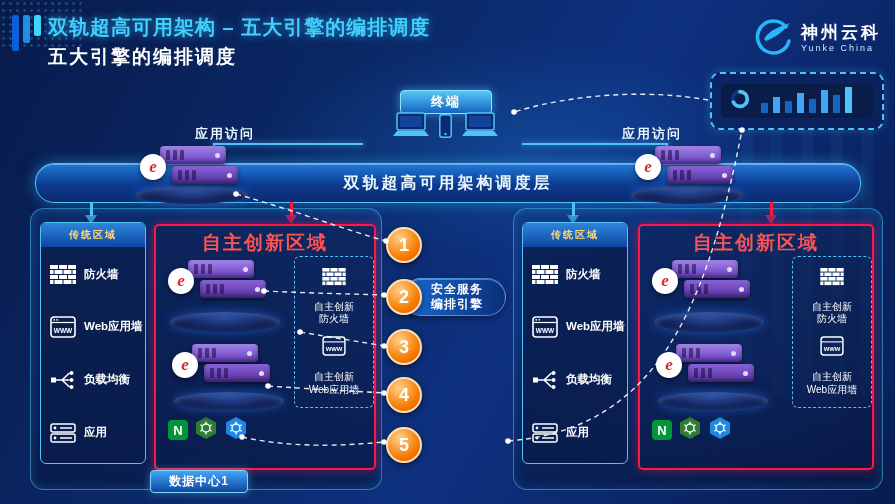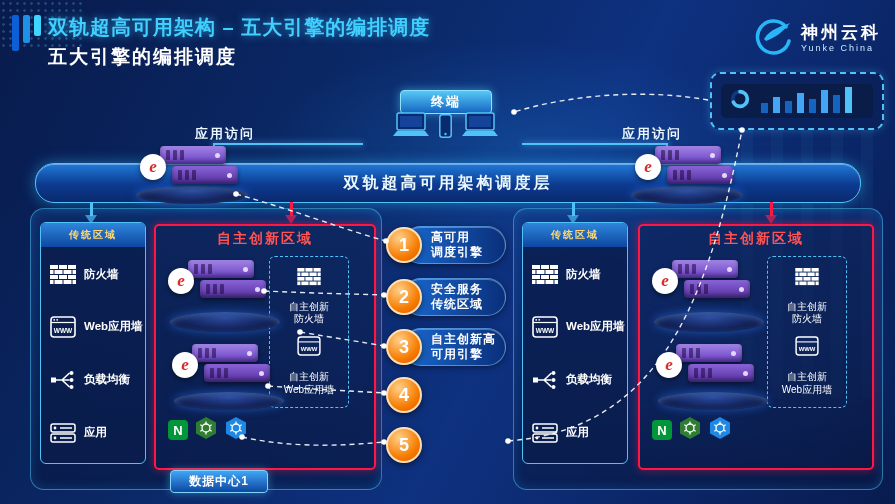--- a/index.html
+++ b/index.html
@@ -78,22 +78,22 @@
   .trad-box{width:104px;border:1px solid #4fc3f7;border-radius:6px;background:rgba(9,28,75,.75);z-index:7;}
   .trad-head{height:24px;border-radius:5px 5px 0 0;background:linear-gradient(180deg,#2f86dc,#0d47a1);
     text-align:center;line-height:24px;font-size:10px;font-weight:bold;color:#ffd976;letter-spacing:2px;}
   .trad-items{position:absolute;top:26px;left:8px;right:2px;bottom:4px;display:flex;flex-direction:column;justify-content:space-around;}
   .trad-row{display:flex;align-items:center;gap:7px;}
   .trad-row .ic{width:28px;display:flex;justify-content:center;flex:0 0 28px;}
   .trad-row .lb{font-size:11.5px;color:#fff;font-weight:bold;}
 
   .inno-box{height:242px;border:2px solid #ff1744;border-radius:5px;background:rgba(12,25,70,.35);z-index:7;
     box-shadow:0 0 9px rgba(255,23,68,.45);}
-  .inno-title{position:absolute;top:4px;left:0;right:0;text-align:center;font-size:14px;font-weight:bold;color:#ff5252;letter-spacing:2px;}
-  .inno-sub{position:absolute;right:25px;top:30px;width:78px;height:150px;border:1.5px dashed #4fc3f7;border-radius:6px;
+  .inno-title{position:absolute;top:4px;left:0;right:0;text-align:center;font-size:19px;font-weight:bold;color:#ff5252;letter-spacing:2px;}
+  .inno-sub{position:absolute;right:0;top:30px;width:78px;height:150px;border:1.5px dashed #4fc3f7;border-radius:6px;
     display:flex;flex-direction:column;align-items:center;justify-content:space-evenly;}
   .inno-sub .lb{font-size:10px;color:#fff;text-align:center;white-space:pre-line;line-height:1.25;}
   .icons-row{position:absolute;left:12px;top:190px;display:flex;gap:6px;align-items:center;}
   .n-icon{width:20px;height:20px;border-radius:4px;background:#009639;color:#fff;font-size:13px;font-weight:bold;
     display:flex;align-items:center;justify-content:center;}
 
   .dc-pill{top:470px;width:96px;height:21px;border-radius:4px;z-index:9;
     background:linear-gradient(180deg,#42a5f5,#0d47a1);border:1px solid #81d4fa;
     text-align:center;line-height:21px;font-size:12px;font-weight:bold;letter-spacing:1px;
     box-shadow:0 0 8px rgba(79,195,247,.5);}
@@ -409,21 +409,21 @@
           <rect x="1" y="1" width="24" height="20" rx="3" fill="none" stroke="#fff" stroke-width="1.6"></rect>
           <line x1="1" y1="6.5" x2="25" y2="6.5" stroke="#fff" stroke-width="1.2"></line>
           <text x="13" y="16.5" font-size="6.5" font-weight="bold" fill="#fff" text-anchor="middle">WWW</text>
         </svg>
       </span>
       <span class="lb">自主创新
 Web应用墙</span>
     </div>
   </div>
 
-  <div class="abs dc-pill" style="left:150px;margin-left:20px;">数据中心1</div>
+  <div class="abs dc-pill" style="left:150px;">数据中心1</div>
 
   <div class="abs panel" style="left:513px;width:368px;"></div>
 
   <div class="abs trad-box" style="left:522px;top:222px;height:240px;">
     <div class="trad-head">传统区域</div>
     <div class="trad-items">
       <div class="trad-row">
         <span class="ic">
           <svg width="26" height="20" viewBox="0 0 26 20">
               <g fill="#fff">
@@ -585,38 +585,30 @@
           <text x="13" y="16.5" font-size="6.5" font-weight="bold" fill="#fff" text-anchor="middle">WWW</text>
         </svg>
       </span>
       <span class="lb">自主创新
 Web应用墙</span>
     </div>
   </div>
 
 
   <div class="abs engine" style="top:224px;">
-    <div class="pill">
-        <span class="lb">高可用
-调度引擎</span>
-      </div>
     <div class="num">1</div>
   </div>
   <div class="abs engine" style="top:276px;">
     <div class="pill">
         <span class="lb">安全服务
-传统区域</span>
+编排引擎</span>
       </div>
     <div class="num">2</div>
   </div>
   <div class="abs engine" style="top:326px;">
-    <div class="pill">
-        <span class="lb">自主创新高
-可用引擎</span>
-      </div>
     <div class="num">3</div>
   </div>
   <div class="abs engine" style="top:374px;">
     <div class="num">4</div>
   </div>
   <div class="abs engine" style="top:424px;">
     <div class="num">5</div>
   </div>
 
   <svg class="abs overlay" width="895" height="504" viewBox="0 0 895 504">

